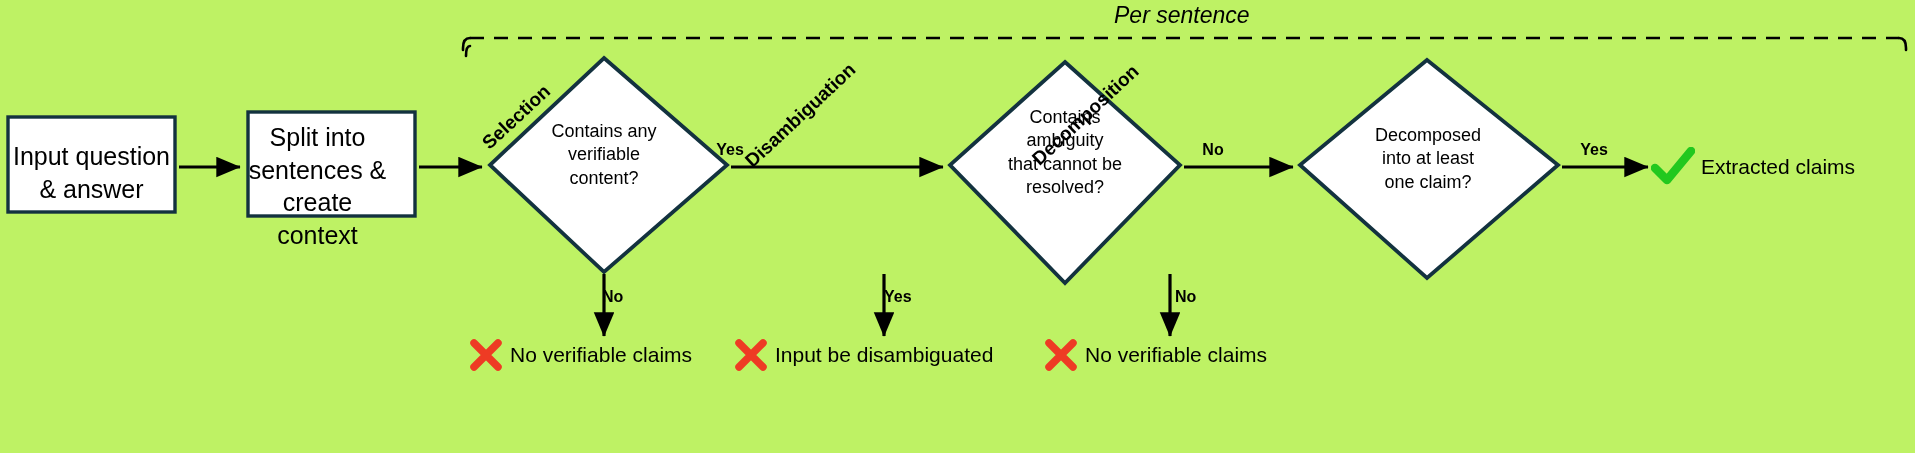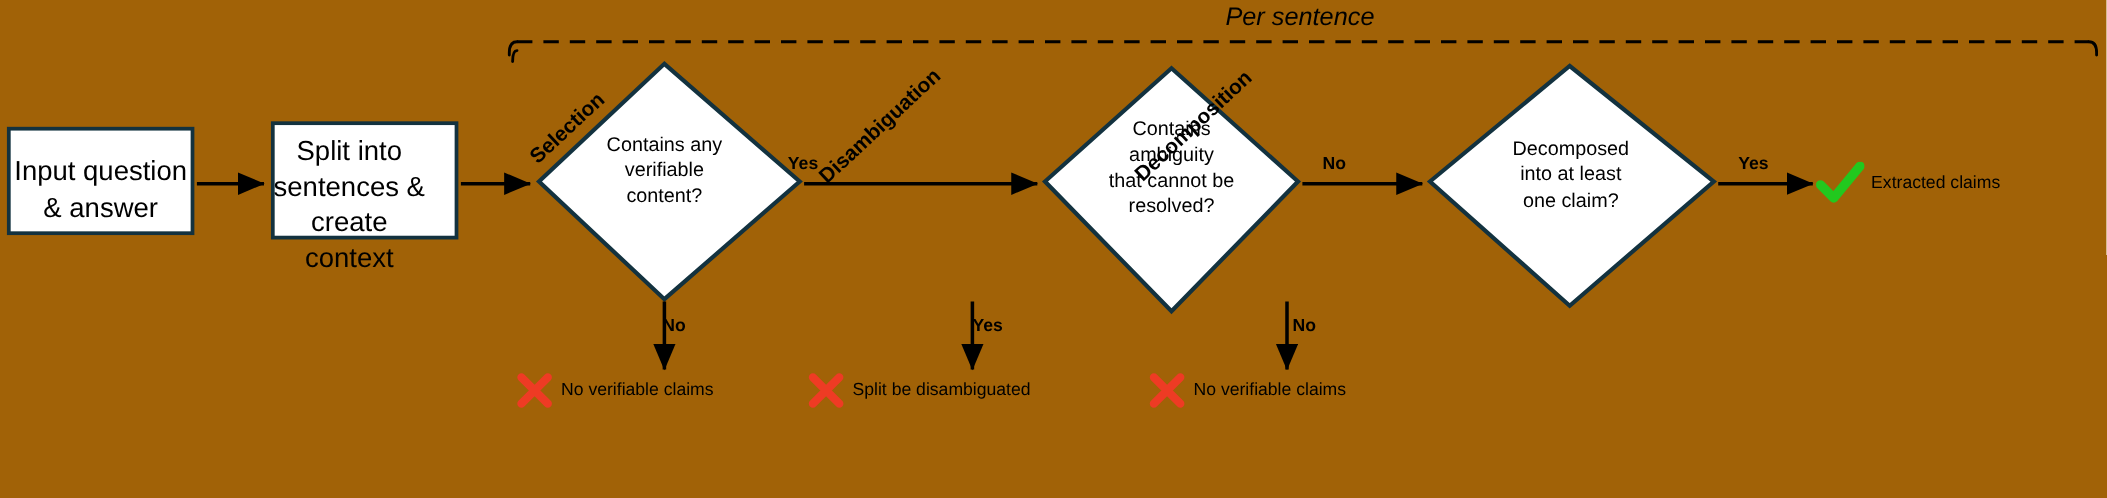--- a/index.html
+++ b/index.html
@@ -9,21 +9,21 @@
     background: #ffffff;
   }
   body {
     font-family: "Liberation Sans", sans-serif;
     color: #000000;
   }
   #canvas {
     position: relative;
     width: 1915px;
     height: 453px;
-    background: #a16207;
+    background: #bef264;
     overflow: hidden;
   }
   .svg-layer {
     position: absolute;
     left: 0;
     top: 0;
     width: 1915px;
     height: 453px;
   }
   .node-text {
@@ -55,21 +55,21 @@
     white-space: nowrap;
     text-align: center;
   }
   .outcome {
     position: absolute;
     display: flex;
     align-items: center;
     white-space: nowrap;
   }
   .outcome-label {
-    font-size: 16px;
+    font-size: 21px;
     color: #000000;
   }
   .mark {
     display: inline-block;
     line-height: 1;
     margin-right: 6px;
   }
   .mark svg { display: block; }
   .bracket-label {
     position: absolute;
@@ -177,21 +177,21 @@
     </span>
     <span class="outcome-label">No verifiable claims</span>
   </div>
 
   <div class="outcome" style="left:733px; top:337px;">
     <span class="mark">
       <svg width="36" height="36" viewBox="0 0 36 36">
         <path d="M6 6 L30 30 M30 6 L6 30" fill="none" stroke="#EE3B24" stroke-width="7.5" stroke-linecap="round"></path>
       </svg>
     </span>
-    <span class="outcome-label">Split be disambiguated</span>
+    <span class="outcome-label">Input be disambiguated</span>
   </div>
 
   <div class="outcome" style="left:1043px; top:337px;">
     <span class="mark">
       <svg width="36" height="36" viewBox="0 0 36 36">
         <path d="M6 6 L30 30 M30 6 L6 30" fill="none" stroke="#EE3B24" stroke-width="7.5" stroke-linecap="round"></path>
       </svg>
     </span>
     <span class="outcome-label">No verifiable claims</span>
   </div>

